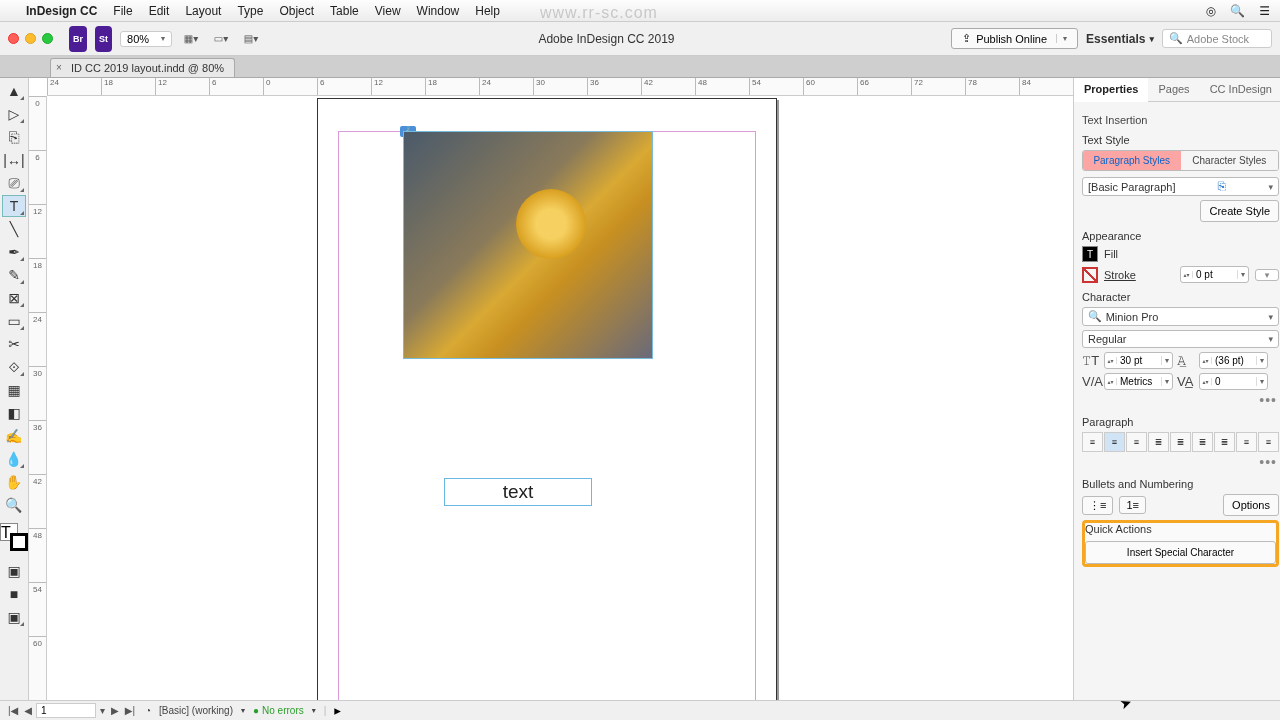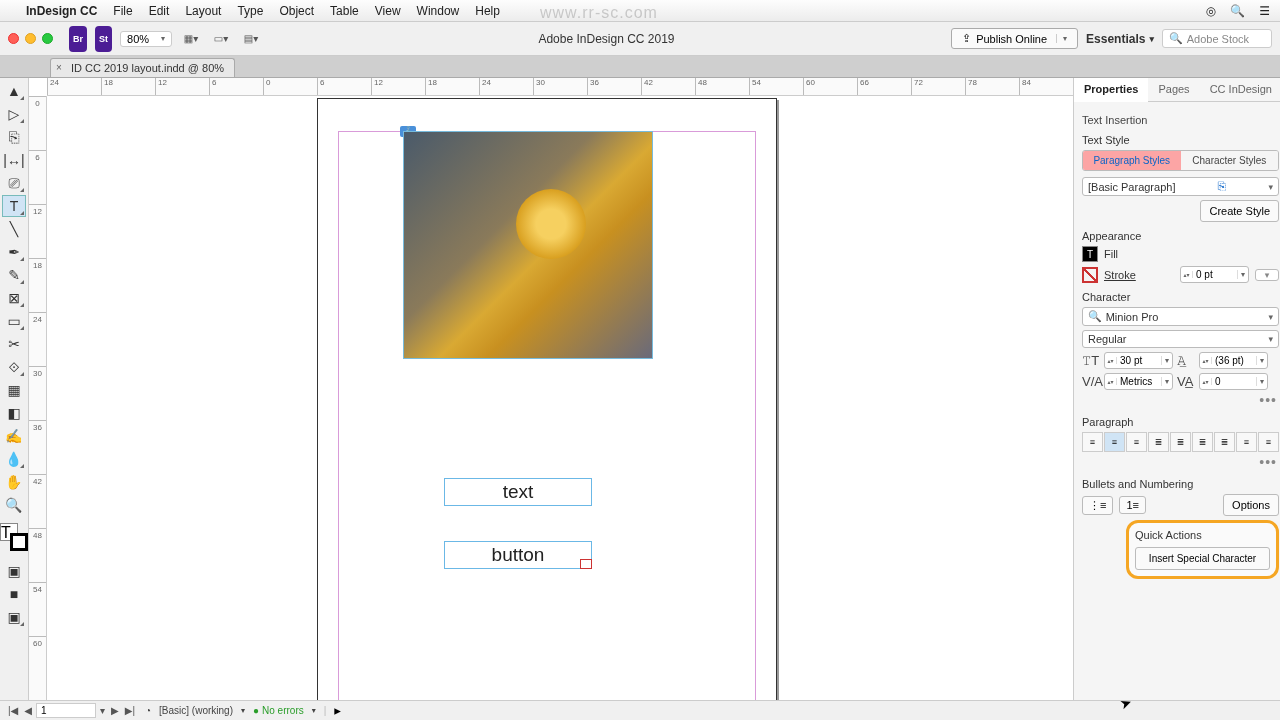--- a/index.html
+++ b/index.html
@@ -81,21 +81,21 @@
 .spin { display:flex; align-items:center; border:1px solid #bbb; background:#fff; border-radius:3px; }
 .spin .ar { width:12px; display:flex; flex-direction:column; font-size:6px; color:#666; text-align:center; border-right:1px solid #ddd;}
 .spin input { border:none; width:44px; font-size:10px; padding:2px 3px; background:transparent;}
 .spin .dar { font-size:8px; color:#666; padding:0 3px; border-left:1px solid #ddd;}
 .char-row { display:flex; gap:4px; margin-bottom:4px; align-items:center;}
 .char-row .ic { width:18px; font-size:13px; color:#444; text-align:left;}
 .align-row { display:flex; gap:1px; margin-bottom:4px;}
 .align-row button { width:21px; height:20px; border:1px solid #ccc; background:#f8f8f8; font-size:9px; cursor:pointer; display:flex; align-items:center; justify-content:center;}
 .align-row button.act { background:#d0e4f5; }
 .more { text-align:right; font-size:14px; color:#888; letter-spacing:1px; margin: -2px 2px 4px;}
-.quick-actions { border:3px solid #f5a623; border-radius:12px; padding:6px; margin-top:4px; background:#fafafa;margin-left:44px;}
+.quick-actions { border:3px solid #f5a623; border-radius:4px; padding:0; margin-top:4px; background:#fafafa;}
 .qa-title { font-size:11px; margin-bottom:6px; color:#333;}
 .qa-btns { display:flex; gap:4px; margin-bottom:4px;}
 .qa-btns .btn { flex:1; font-size:10px; padding:5px 2px;}
 .qa-wide { width:100%; font-size:10px; padding:5px; }
 
 
 .status-bar { height:20px; background:#f0f0f0; border-top:1px solid #ccc; display:flex; align-items:center; font-size:10px; color:#444; padding:0 6px; gap:8px;}
 .status-bar .nav { display:flex; align-items:center; gap:2px;}
 .status-bar .nav button { border:none; background:transparent; font-size:10px; cursor:pointer; color:#555; padding:0 2px;}
 .status-bar .pagefield { border:1px solid #ccc; background:#fff; width:60px; padding:1px 4px; font-size:10px;}
@@ -233,21 +233,20 @@
           <span>48</span>
           <span>54</span>
           <span>60</span>
       </div>
       <div class="page-scroll">
         <div class="pasteboard">
           <div class="margin-guide"></div>
           <span class="anchor-badge">⚓</span>
           <div class="placed-img"></div>
           <div class="txt-frame tf1"><span>text</span></div>
-          <div class="txt-frame tf2"><span>button</span><span class="overset"></span></div>
         </div>
       </div>
     </div>
   </div>
 
   <div class="right-panel">
     <div class="rp-tabs">
       <div class="rp-tab act">Properties</div>
       <div class="rp-tab">Pages</div>
       <div class="rp-tab">CC InDesign</div>

